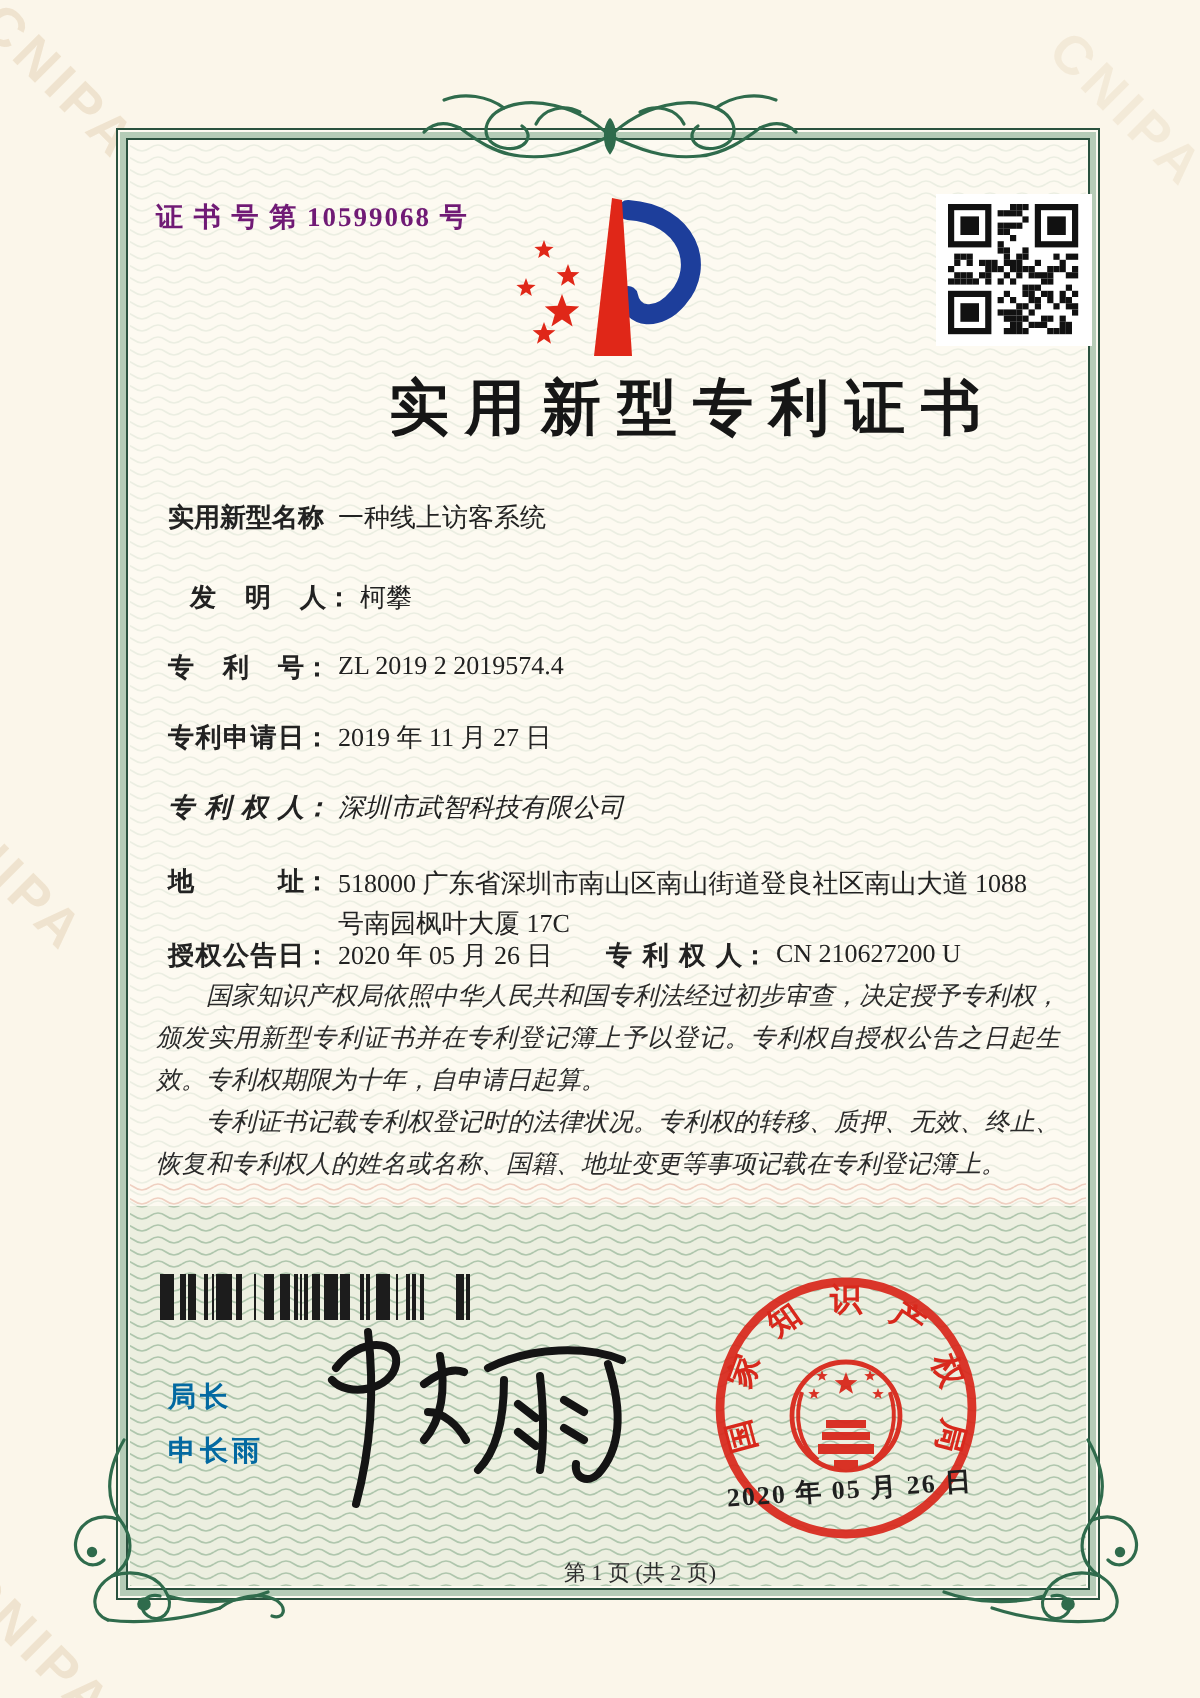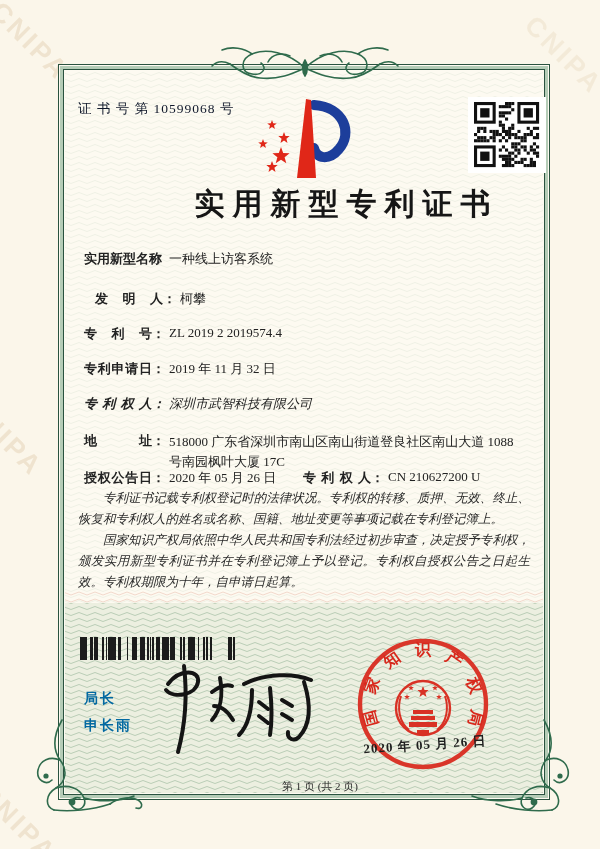--- a/index.html
+++ b/index.html
@@ -12,22 +12,22 @@
       transform:rotate(45deg);transform-origin:left top;white-space:nowrap;pointer-events:none;}
 
   
   .frame{position:absolute;left:58px;top:64px;width:492px;height:736px;
          border:1px solid #2a523f;background:#fdfaf1;box-sizing:border-box;}
   .frame::before{content:"";position:absolute;inset:1px;border:3px solid #b5ccb7;}
   .frame::after{content:"";position:absolute;inset:4px;border:1px solid #2a523f;}
 
   .guilloche,.ornament{position:absolute;pointer-events:none;}
 
-  .cert-no{position:absolute;left:78px;top:100px;font-size:13.5px;font-weight:normal;
-           color:#0f172a;letter-spacing:1px;}
+  .cert-no{position:absolute;left:78px;top:100px;font-size:13.5px;font-weight:bold;
+           color:#701a75;letter-spacing:1px;}
   .logo{position:absolute;left:250px;top:95px;}
   .qr-card{position:absolute;left:468px;top:97px;width:78px;height:76px;background:#ffffff;}
   .qr-card svg{position:absolute;left:0;top:0;}
 
   .title{position:absolute;left:58px;top:184px;width:529px;text-align:center;
          font-size:30px;font-weight:bold;color:#161616;letter-spacing:8px;text-indent:8px;padding-left:20px;}
 
   .fields{position:absolute;left:84px;top:248px;width:452px;font-size:13px;color:#222;}
   .frow{position:absolute;left:0;white-space:nowrap;}
   .flabel{display:inline-block;width:68px;font-weight:bold;text-align:justify;text-align-last:justify;
@@ -287,41 +287,41 @@
     <div class="frow" style="top:2px;">
       <span class="flabel">实用新型名称</span><span class="fcolon">：</span><span class="fvalue">一种线上访客系统</span>
     </div>
     <div class="frow" style="top:42px;margin-left:11px;">
       <span class="flabel">发明人</span><span class="fcolon">：</span><span class="fvalue">柯攀</span>
     </div>
     <div class="frow" style="top:77px;">
       <span class="flabel">专利号</span><span class="fcolon">：</span><span class="fvalue">ZL 2019 2 2019574.4</span>
     </div>
     <div class="frow" style="top:112px;">
-      <span class="flabel">专利申请日</span><span class="fcolon">：</span><span class="fvalue">2019 年 11 月 32 日</span>
+      <span class="flabel">专利申请日</span><span class="fcolon">：</span><span class="fvalue">2019 年 11 月 27 日</span>
     </div>
     <div class="frow" style="top:147px;font-style:italic;">
       <span class="flabel">专利权人</span><span class="fcolon">：</span><span class="fvalue">深圳市武智科技有限公司</span>
     </div>
     <div class="frow frow-addr" style="top:184px;">
       <span class="flabel">地址</span><span class="fcolon">：</span><span class="fvalue">518000 广东省深圳市南山区南山街道登良社区南山大道 1088 号南园枫叶大厦 17C</span>
     </div>
     <div class="frow" style="top:221px;">
       <span>
         <span class="flabel">授权公告日</span><span class="fcolon">：</span><span class="fvalue">2020 年 05 月 26 日</span>
       </span>
       <span class="fcol2">
         <span class="flabel">专利权人</span><span class="fcolon">：</span><span class="fvalue">CN 210627200 U</span>
       </span>
     </div>
   </div>
 
   <div class="legal">
+    <p>国家知识产权局依照中华人民共和国专利法经过初步审查，决定授予专利权，颁发实用新型专利证书并在专利登记簿上予以登记。专利权自授权公告之日起生效。专利权期限为十年，自申请日起算。</p>
     <p>专利证书记载专利权登记时的法律状况。专利权的转移、质押、无效、终止、恢复和专利权人的姓名或名称、国籍、地址变更等事项记载在专利登记簿上。</p>
-    <p>国家知识产权局依照中华人民共和国专利法经过初步审查，决定授予专利权，颁发实用新型专利证书并在专利登记簿上予以登记。专利权自授权公告之日起生效。专利权期限为十年，自申请日起算。</p>
   </div>
 
   <svg class="barcode" id="barcode" width="160" height="23">
       <rect x="0" y="0" width="2" height="23" fill="#1c1c1c"></rect>
       <rect x="2" y="0" width="3" height="23" fill="#1c1c1c"></rect>
       <rect x="5" y="0" width="2" height="23" fill="#1c1c1c"></rect>
       <rect x="10" y="0" width="1" height="23" fill="#1c1c1c"></rect>
       <rect x="11" y="0" width="2" height="23" fill="#1c1c1c"></rect>
       <rect x="14" y="0" width="1" height="23" fill="#1c1c1c"></rect>
       <rect x="15" y="0" width="3" height="23" fill="#1c1c1c"></rect>

